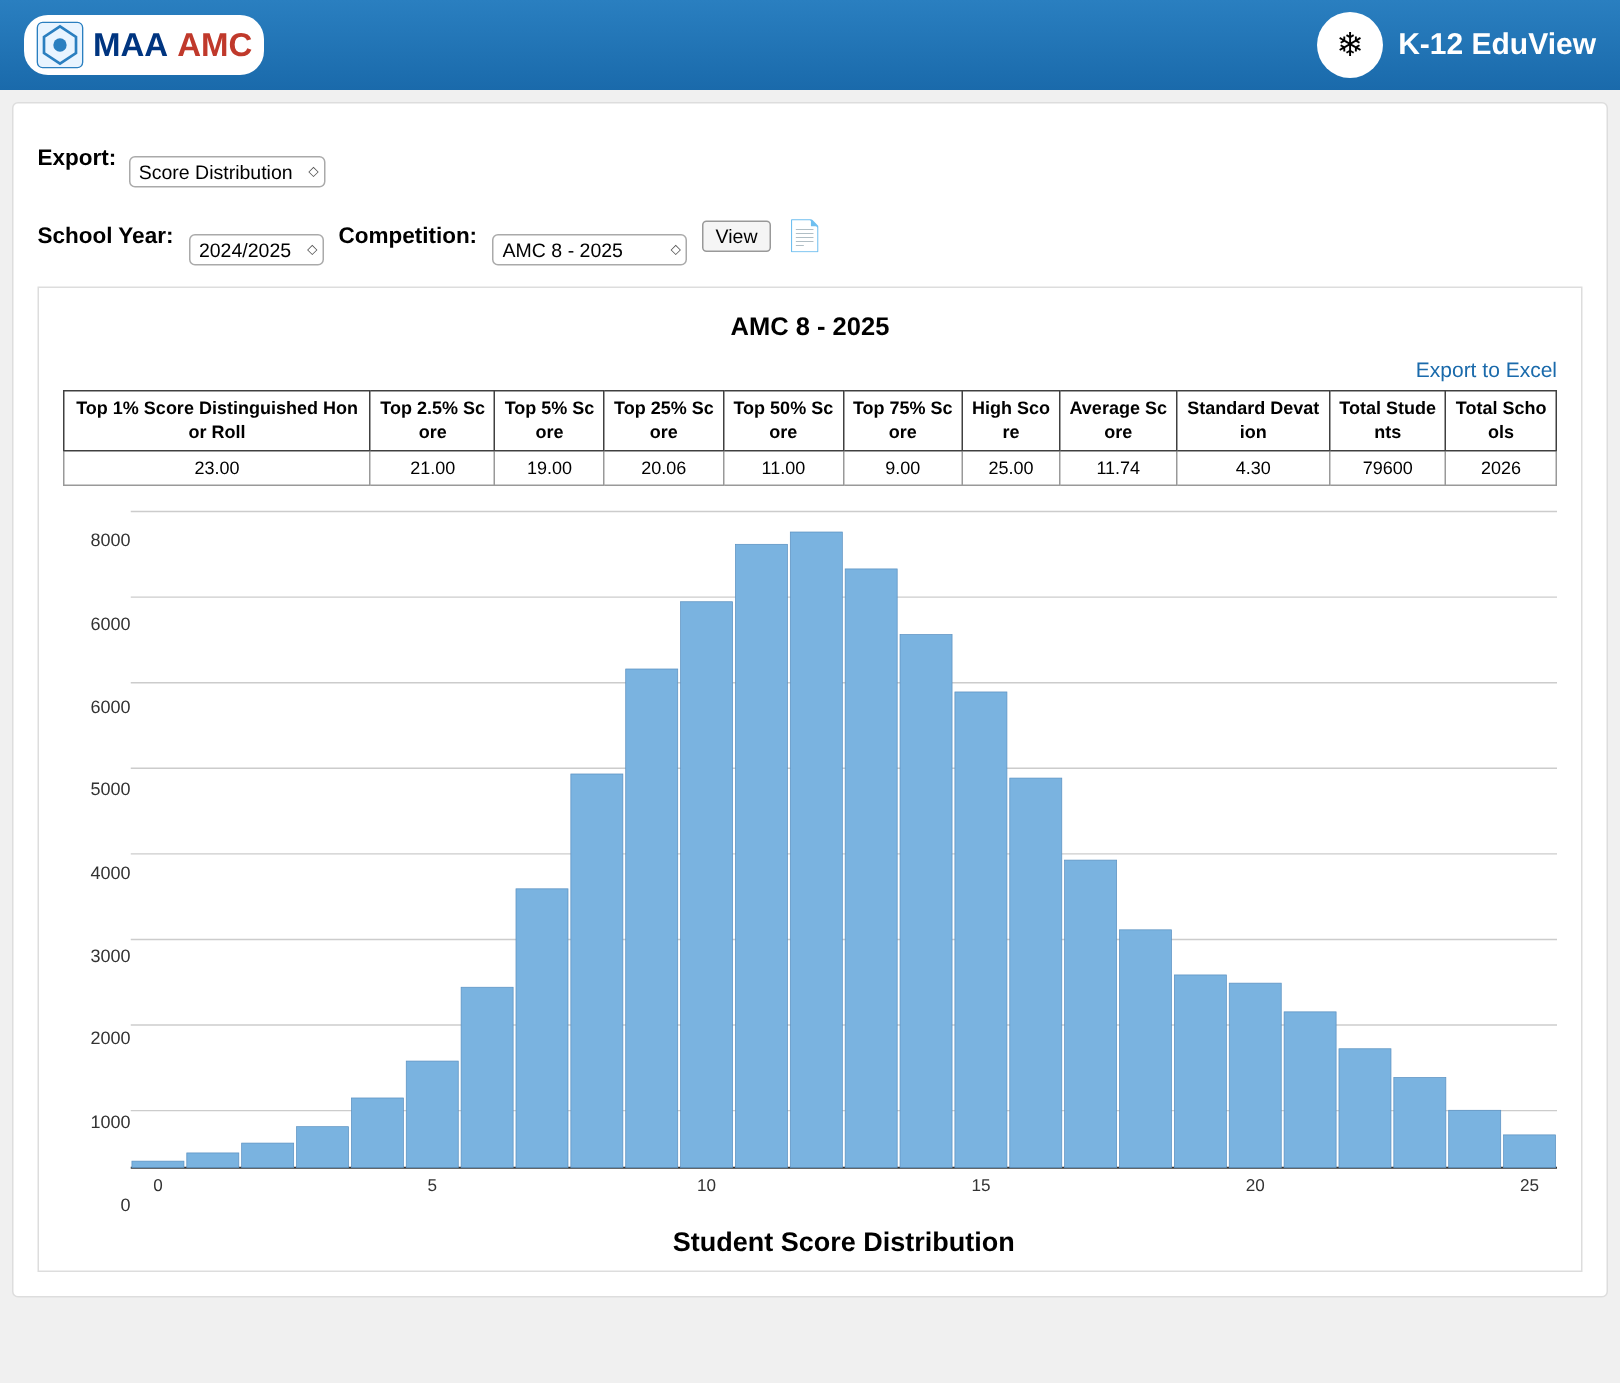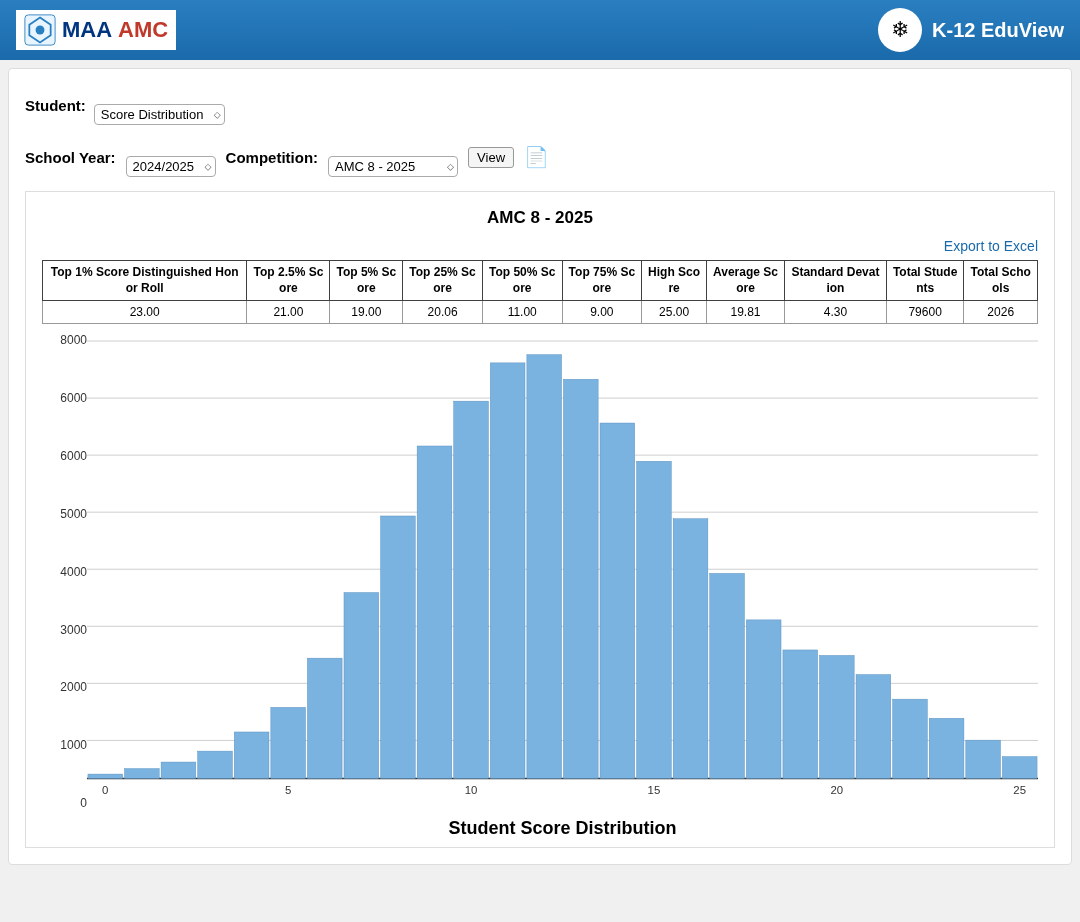--- a/index.html
+++ b/index.html
@@ -14,21 +14,21 @@
       justify-content: space-between;
       padding: 0 16px;
     }
     .header-logo {
       display: flex;
       align-items: center;
       gap: 8px;
     }
     .logo-box {
       background: white;
-      border-radius: 0;
+      border-radius: 16px;
       padding: 4px 8px;
       display: flex;
       align-items: center;
       gap: 6px;
     }
     .logo-icon {
       width: 32px;
       height: 32px;
     }
     .logo-text-maa { color: #003580; font-size: 22px; font-weight: 900; }
@@ -177,20 +177,21 @@
     }
     .y-axis {
       display: flex;
       flex-direction: column;
       justify-content: space-between;
       padding-bottom: 30px;
       width: 45px;
       text-align: right;
       font-size: 12px;
       color: #333;
+      margin-top: 20px;
     }
     .y-axis span {
       line-height: 1;
     }
     .histogram-area {
       flex: 1;
       position: relative;
     }
     .bars-svg {
       width: 100%;
@@ -223,21 +224,21 @@
     <div class="header-app-icon">
       <span>❄</span>
     </div>
     <span class="header-title">K-12 EduView</span>
   </div>
 </div>
 
 <div class="main-content">
 
   <div class="report-line">
-    <span class="report-label">Student:</span>
+    <span class="report-label">Export:</span>
     <div class="select-wrapper">
       <select class="report-select">
         <option>Score Distribution</option>
       </select>
     </div>
   </div>
 
   <div class="filters-line">
     <span class="report-label">School Year:</span>
     <div class="select-wrapper">
@@ -279,21 +280,21 @@
       </thead>
       <tbody>
         <tr>
           <td>23.00</td>
           <td>21.00</td>
           <td>19.00</td>
           <td>20.06</td>
           <td>11.00</td>
           <td>9.00</td>
           <td>25.00</td>
-          <td>19.81</td>
+          <td>11.74</td>
           <td>4.30</td>
           <td>79600</td>
           <td>2026</td>
         </tr>
       </tbody>
     </table>
 
     <div class="histogram-wrapper">
       <div class="y-axis">
         <span>8000</span>

